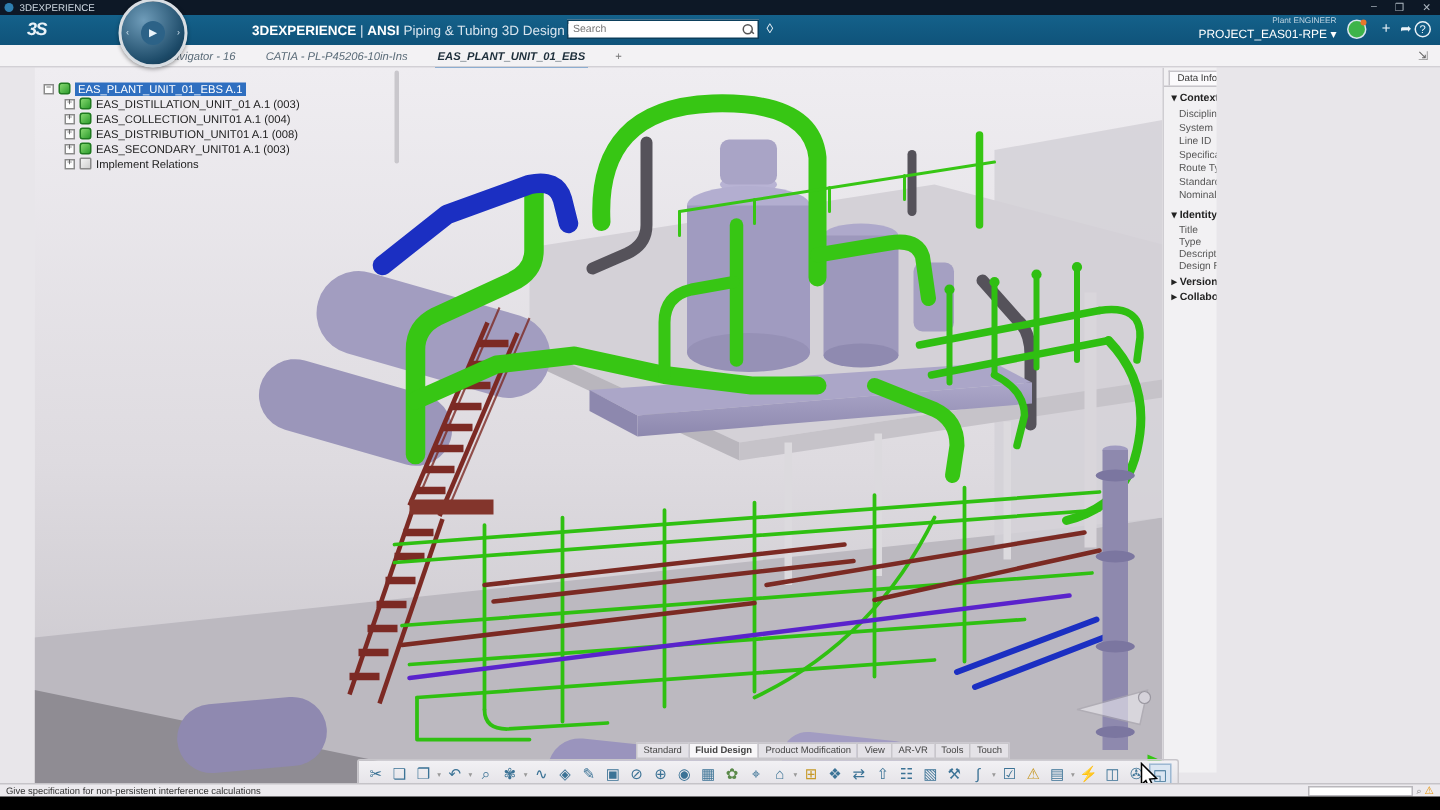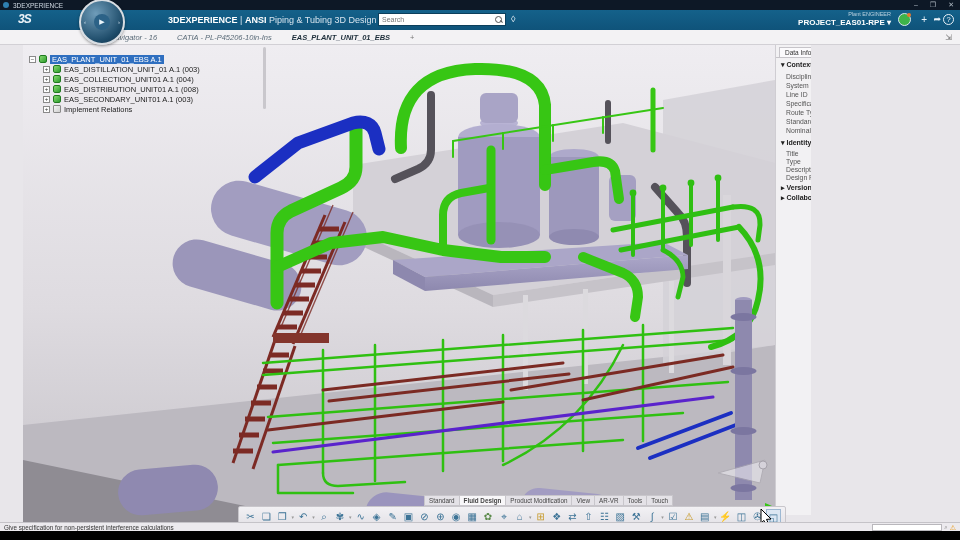--- a/index.html
+++ b/index.html
@@ -33,21 +33,21 @@
   #searchwrap input { border:none; outline:none; flex:1; font-size:7px; padding:0 3px; color:#333;
     font-family:"Liberation Sans", sans-serif; }
   .mag { position:relative; width:7px; height:7px; margin-right:3px; }
   .mag::before { content:""; position:absolute; left:0; top:0; width:5px; height:5px;
     border:1px solid #555; border-radius:50%; }
   .mag::after { content:""; position:absolute; left:4.5px; top:4.5px; width:3px; height:1px;
     background:#555; transform:rotate(45deg); }
   #tagicon { position:absolute; left:511px; top:4px; font-size:9px; color:#eaf2f8; transform:rotate(0deg); }
   #userblock { position:absolute; right:69px; top:2px; text-align:right; line-height:1; }
   #userblock .role { font-size:5.5px; color:#bcd2e0; }
-  #userblock .proj { font-size:8px; font-weight:bold; margin-top:1.5px; }
+  #userblock .proj { font-size:8px; font-weight:normal; margin-top:1.5px; }
   #avatar { position:absolute; right:49px; top:3px; width:13px; height:13px; border-radius:50%;
     background:#3eb44a; border:1px solid #d9e6ef; }
   #avatar::after { content:""; position:absolute; right:-1px; top:-1px; width:4px; height:4px;
     border-radius:50%; background:#e8762c; }
   .topicon { position:absolute; top:4px; font-size:10px; color:#eaf2f8; }
   #helpicon { position:absolute; right:6px; top:4px; width:11px; height:11px; border-radius:50%;
     border:1px solid #eaf2f8; font-size:7.5px; text-align:center; line-height:10px; color:#eaf2f8; }
 
   
   #tabbar { position:absolute; top:30px; left:0; width:960px; height:15px; background:#f3f2f4;

